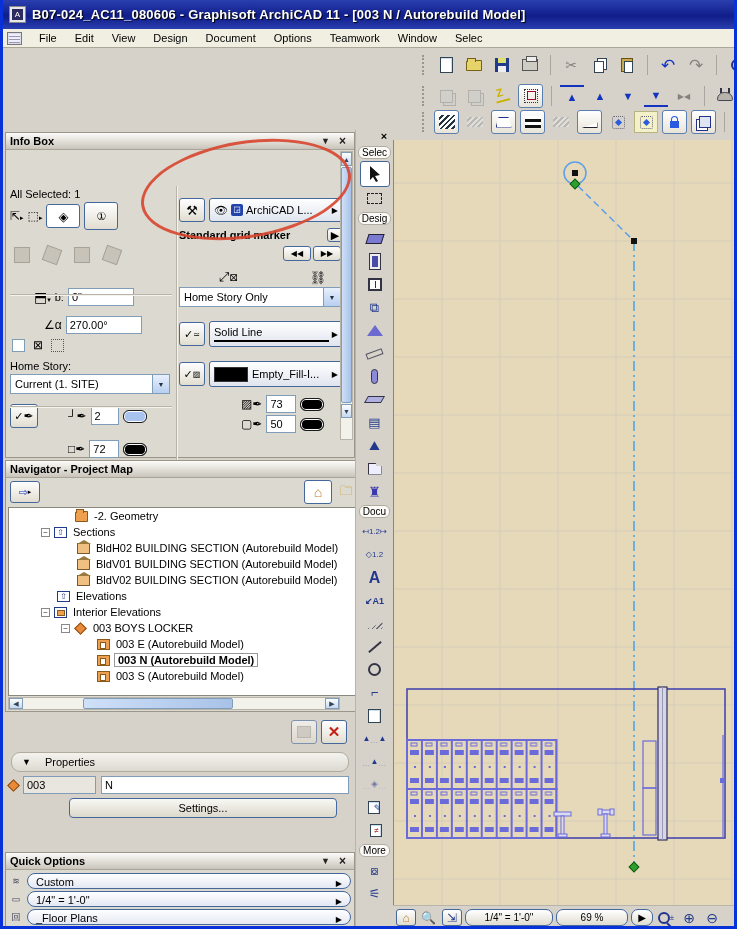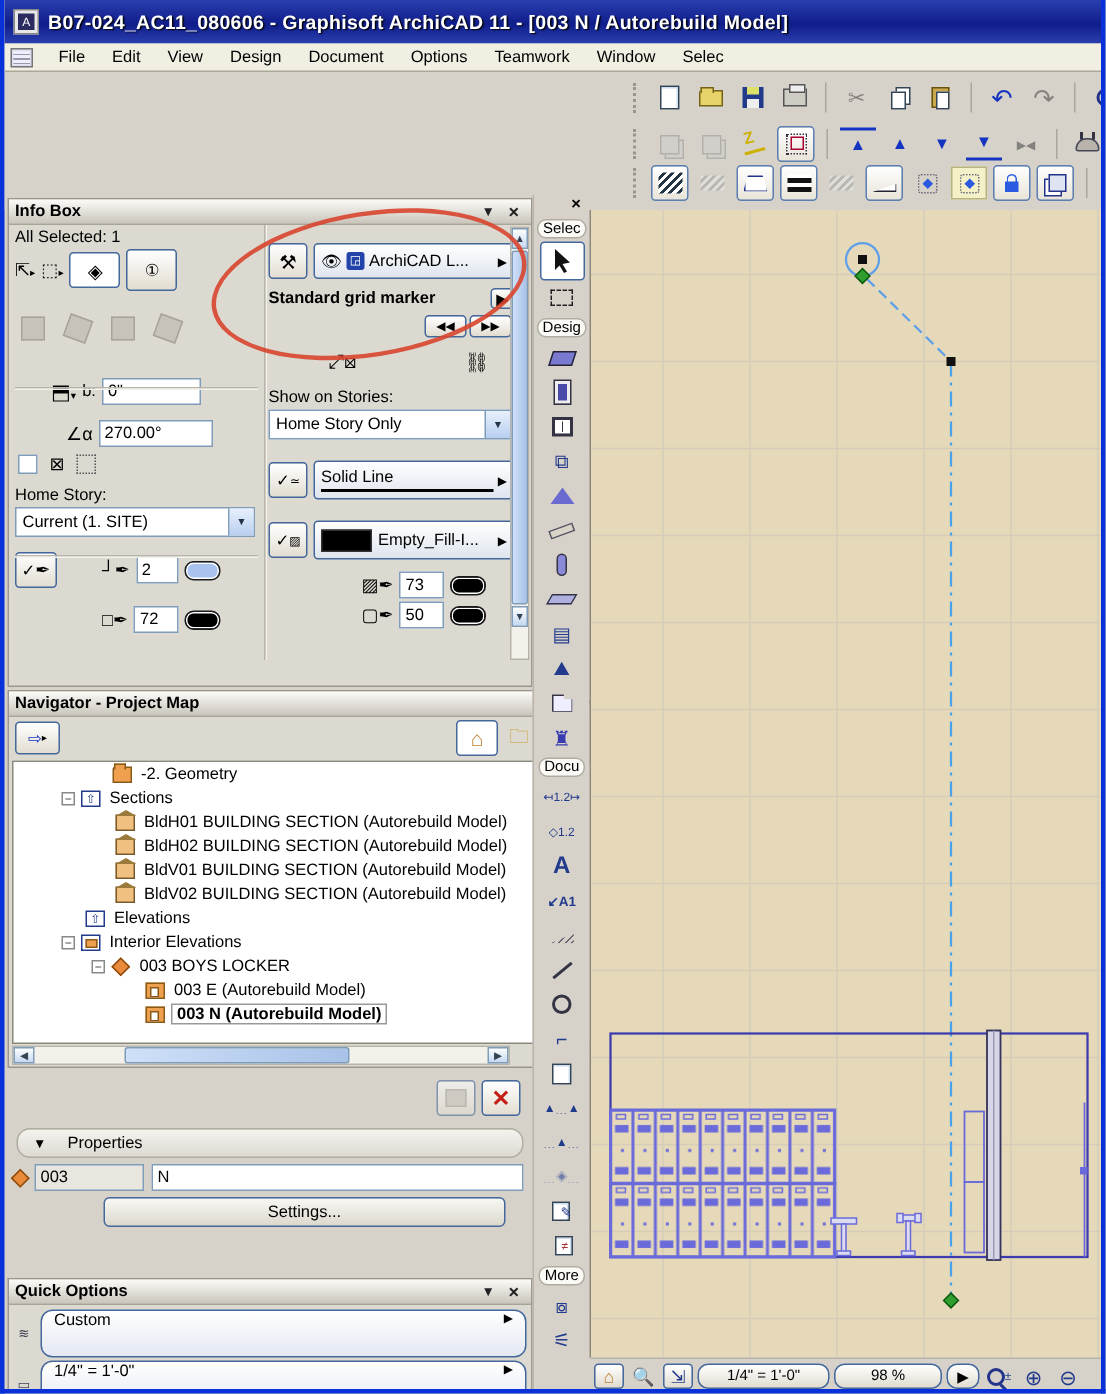--- a/index.html
+++ b/index.html
@@ -99,21 +99,21 @@
   .vsb { position:absolute; width:13px; background:#f2f1ea; border:1px solid #b8b4aa; }
   .sbb { height:14px; width:100%; background:linear-gradient(180deg,#fdfefe,#c6d8f2); border:1px solid #7f9db9;
     display:flex; align-items:center; justify-content:center; font-size:7px; color:#345; }
   .sbthumb { width:100%; background:linear-gradient(90deg,#cfe0f8,#a8c2e8); border:1px solid #7f9db9; border-radius:2px; }
   .hsb { position:absolute; height:13px; background:#f2f1ea; border:1px solid #b8b4aa; display:flex; }
   .hsb .sbb { width:14px; height:100%; }
   .hsb .sbthumb { height:100%; }
 
   
   #infobox { left:2px; top:132px; width:350px; height:326px; }
-  .ib-body { position:relative; height:307px; overflow:hidden; }
+  .ib-body { position:relative; height:307px; overflow:hidden;margin-top:36px; }
   .ib-col { position:absolute; top:0; }
   .ib-sep { position:absolute; left:170px; top:2px; bottom:2px; width:2px;
     border-left:1px solid #b8b4aa; border-right:1px solid #f4f2ec; }
   .rowflex { display:flex; align-items:center; gap:4px; }
   .ib-hline { position:absolute; left:2px; right:14px; height:2px; border-top:1px solid #b8b4aa; border-bottom:1px solid #f4f2ec; }
 
   
   #navigator { left:2px; top:460px; width:416px; height:252px; }
   .nav-toolrow { height:28px; display:flex; align-items:center; padding:2px 4px; }
   .nav-tree { position:absolute; left:2px; top:46px; right:16px; bottom:15px; background:#fff; border:1px solid #8a877d; overflow:hidden; }
@@ -137,22 +137,22 @@
   
   .roundbar { background:linear-gradient(180deg,#f4f3ee,#dcd9d1); border:1px solid #b0aca0; border-radius:9px;
     display:flex; align-items:center; padding:0 10px; }
   #settingsbtn { background:linear-gradient(180deg,#f8f8f4,#dcd8cc); border:1px solid #44689c; border-radius:4px;
     height:20px; display:flex; align-items:center; justify-content:center; }
 
   
   #quickopts { left:2px; top:852px; width:350px; height:77px; border-bottom:none; }
   .qrow { display:flex; align-items:center; gap:4px; padding:1px 3px; }
   .qicon { width:14px; height:12px; flex:none; font-size:9px; color:#445; display:inline-flex; align-items:center; justify-content:center; }
-  .qpopup { flex:1; height:32px; background:linear-gradient(180deg,#fff,#e4e8f2); border:1px solid #44689c; border-radius:8px;
-    display:flex; align-items:flex-start; padding:0 8px; }
+  .qpopup { flex:1; height:16px; background:linear-gradient(180deg,#fff,#e4e8f2); border:1px solid #44689c; border-radius:8px;
+    display:flex; align-items:flex-end; padding:0 8px; }
   .qpopup .pv { flex:1; } .qpopup .pa { font-size:8px; }
 
   
   #toolboxcol { position:absolute; left:352px; top:130px; width:38px; bottom:0; background:#d6d2ca;
     border-left:1px solid #b8b4aa; display:flex; flex-direction:column; align-items:center; overflow:hidden; }
   .tb-x { align-self:flex-end; width:14px; height:12px; font-size:11px; font-weight:bold; text-align:center; line-height:11px; margin:1px 2px; }
   .grp { background:#fbfaf6; border:1px solid #b0aca0; border-radius:6px; font-size:10px; padding:0 3px; margin:2px 0; }
   .tool { width:30px; height:23px; display:flex; align-items:center; justify-content:center; font-size:13px; color:#223a8c; flex:none; }
   .tool.sel { background:#fff; border:1px solid #44689c; border-radius:3px; height:26px; }
 
@@ -377,21 +377,20 @@
           <span class="sqbtn" style="width:16px;height:14px;">▶</span>
         </div>
         <div class="rowflex" style="padding:4px 0 0 104px; gap:2px;">
           <span class="sqbtn small8" style="width:28px;height:15px;">◀◀</span>
           <span class="sqbtn small8" style="width:28px;height:15px;">▶▶</span>
         </div>
         <div class="rowflex" style="padding:8px 0 0 40px; gap:16px;">
           <span style="font-size:13px;">⤢⊠</span>
           <span style="font-size:13px;margin-left:56px;">⛓</span>
         </div>
-        <div style="padding:10px 0 0;">Show on Stories:</div>
         <div class="combo" style="margin-top:2px; width:162px;">
           <span class="cv">Home Story Only</span>
           <span class="cbtn">▼</span>
         </div>
         <div class="rowflex" style="padding:14px 0 0 0;">
           <span class="sqbtn" style="width:26px;height:24px;">
               <span>✓</span>
               <span class="small8">≃</span>
             </span>
           <span class="popupbtn" style="flex:1;height:26px;">
@@ -457,24 +456,20 @@
         <span class="ti folder"></span>
         <span class="lbl">-2. Geometry</span>
       </div>
       <div class="trow" style="padding-left:32px;">
         <span class="tg">−</span>
         <span class="ti elevbox">⇧</span>
         <span class="lbl">Sections</span>
       </div>
       <div class="trow" style="padding-left:68px;">
         <span class="ti house"></span>
-        <span class="lbl">BldH01 BUILDING SECTION (Autorebuild Model)</span>
-      </div>
-      <div class="trow" style="padding-left:68px;">
-        <span class="ti house"></span>
         <span class="lbl">BldH02 BUILDING SECTION (Autorebuild Model)</span>
       </div>
       <div class="trow" style="padding-left:68px;">
         <span class="ti house"></span>
         <span class="lbl">BldV01 BUILDING SECTION (Autorebuild Model)</span>
       </div>
       <div class="trow" style="padding-left:68px;">
         <span class="ti house"></span>
         <span class="lbl">BldV02 BUILDING SECTION (Autorebuild Model)</span>
       </div>
@@ -492,20 +487,24 @@
         <span class="ti marker"></span>
         <span class="lbl">003 BOYS LOCKER</span>
       </div>
       <div class="trow" style="padding-left:88px;">
         <span class="ti door"></span>
         <span class="lbl">003 E (Autorebuild Model)</span>
       </div>
       <div class="trow current" style="padding-left:88px;">
         <span class="ti door"></span>
         <span class="lbl">003 N (Autorebuild Model)</span>
+      </div>
+      <div class="trow" style="padding-left:88px;">
+        <span class="ti door"></span>
+        <span class="lbl">003 S (Autorebuild Model)</span>
       </div>
     </div>
     <div class="vsb" style="right:1px; top:46px; height:190px;">
       <div class="sbb">▲</div>
       <div class="sbthumb" style="height:48px; margin-top:2px;"></div>
       <div class="sbb" style="position:absolute; bottom:0;">▼</div>
     </div>
     <div class="hsb" style="left:2px; bottom:1px; width:332px;">
       <div class="sbb">◀</div>
       <div class="sbthumb" style="width:150px; margin-left:60px;"></div>
@@ -726,21 +725,21 @@
     </svg>
   </div>
 
   <div id="statusbar">
     <span class="stico boxed">
         <span style="color:#c08030;">⌂</span>
       </span>
     <span class="stico">🔍</span>
     <span class="stico boxed">⇲</span>
     <span class="stbtn" style="width:88px;">1/4"  =  1'-0"</span>
-    <span class="stbtn" style="width:72px;">98 %</span>
+    <span class="stbtn" style="width:72px;">69 %</span>
     <span class="stbtn" style="width:22px;">▶</span>
     <span class="stico">
         <span class="ic-zoomq"></span>
         <span class="small8">±</span>
       </span>
     <span class="stico" style="font-size:14px;">⊕</span>
     <span class="stico" style="font-size:14px;">⊖</span>
   </div>
 
   <div id="annotation"></div>

